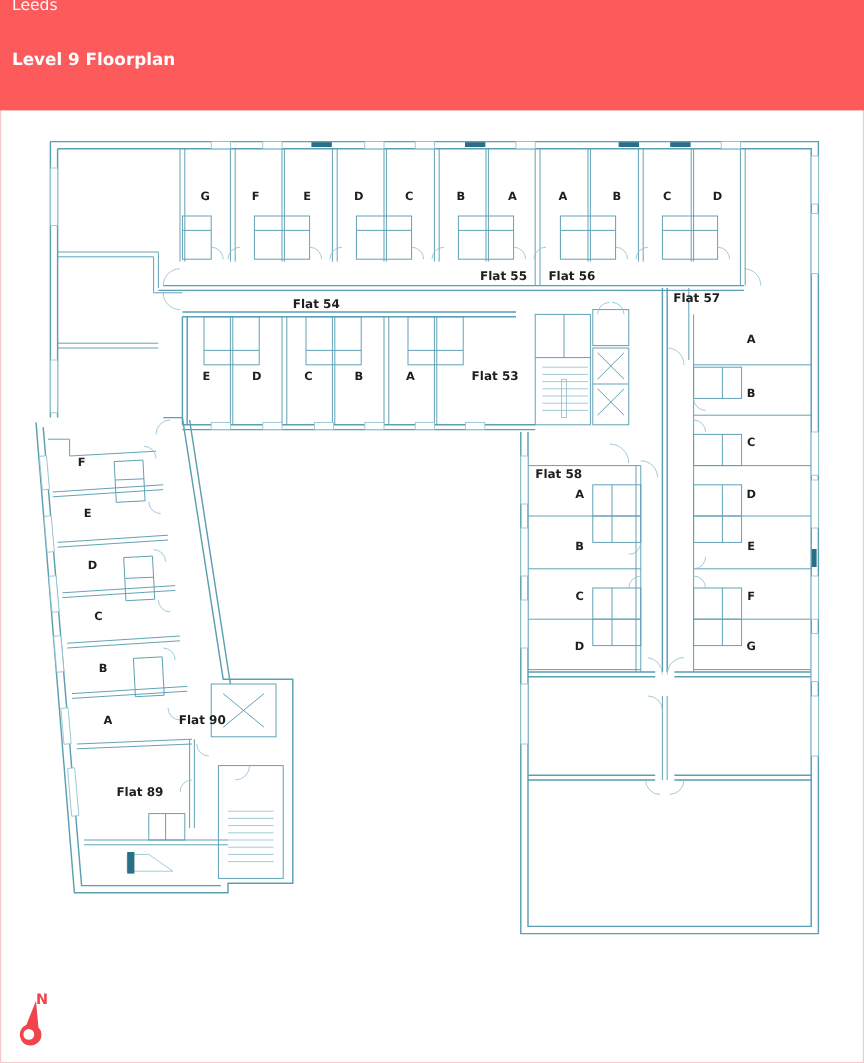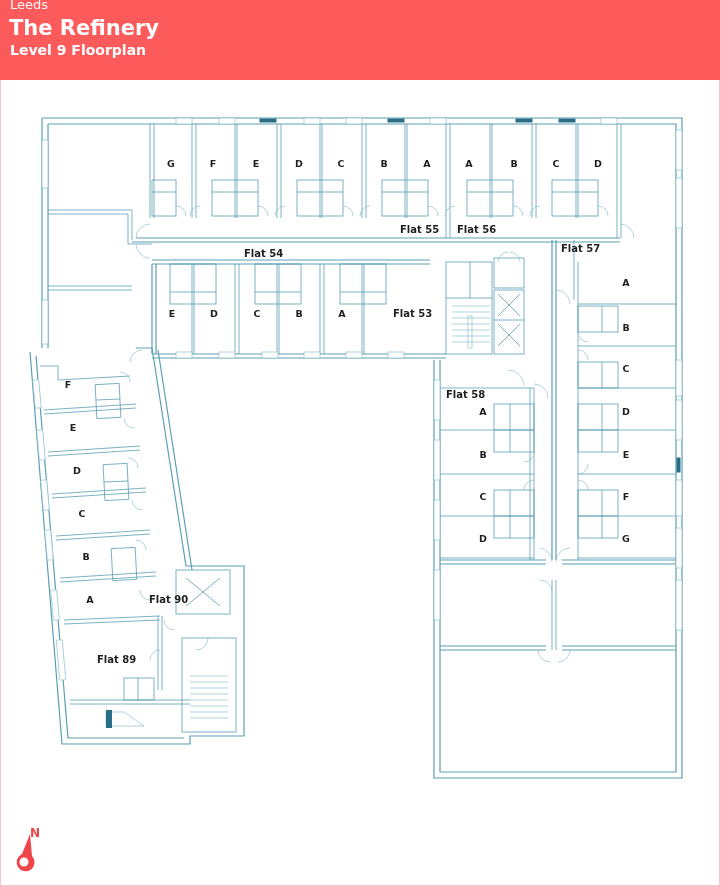--- a/index.html
+++ b/index.html
@@ -6,21 +6,21 @@
     body {
       width: 720px; height: 886px; position: relative; overflow: hidden;
       background: #ffffff;
       font-family: "DejaVu Sans", sans-serif;
     }
     .frame {
       position: absolute; left: 0; top: 0; width: 718px; height: 884px;
       border: 1px solid #f3c9cb; box-sizing: content-box;
     }
     .header {
-      position: absolute; left: 0; top: 0; width: 720px; height: 80px;
+      position: absolute; left: 0; top: 0; width: 720px; height: 92px;
       background: #fd5a5c; color: #ffffff;
     }
     .header .city {
       position: absolute; left: 10px; top: -3px; font-size: 13px; line-height: 16px;
       opacity: 0.95;
     }
     .header .title {
       position: absolute; left: 9px; top: 15px; font-size: 21px; font-weight: bold;
       line-height: 26px;
     }
@@ -44,21 +44,20 @@
       color: #f0454b; font-family: "DejaVu Sans", sans-serif;
     }
   </style>
 </head>
 <body>
 
 <div class="frame"></div>
 
 <div class="header">
   <div class="city">Leeds</div>
-  <div class="title">The Refinery</div>
   <div class="subtitle">Level 9 Floorplan</div>
 </div>
 
 <svg class="plan" width="720" height="886" viewBox="0 0 720 886">
 
   <g>
     <path class="wall" d="M42 118 H682 V340 M48 124 H676 V340"></path>
     <path class="wall" d="M42 118 V348 M48 124 V348"></path>
 
     <path class="wall2" d="M48 210 H132 V240 M48 214 H128 V244 H152"></path>

